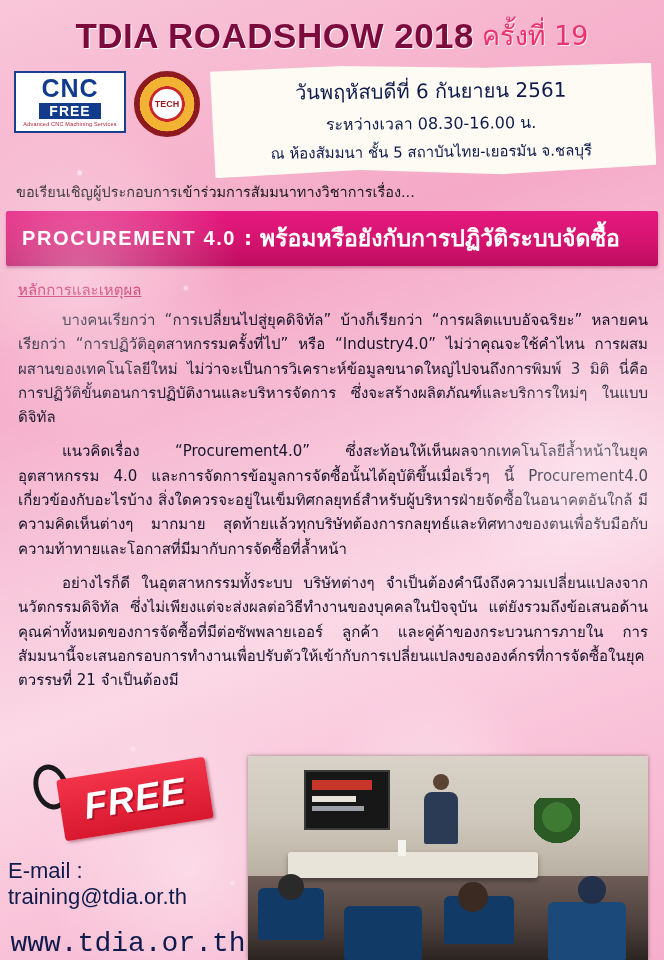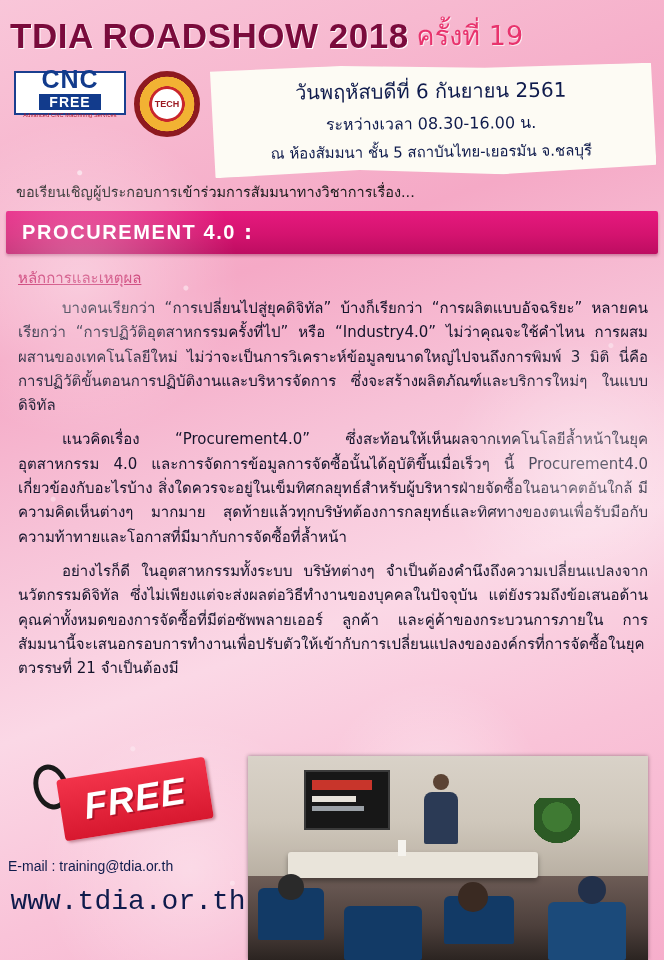--- a/index.html
+++ b/index.html
@@ -32,21 +32,21 @@
   }
   .s1 { left: -80px; top: 120px; width: 320px; height: 320px; }
   .s2 { right: -60px; top: 330px; width: 280px; height: 280px; }
   .s3 { left: 40px; bottom: -60px; width: 300px; height: 300px; }
   .s4 { right: 120px; bottom: 60px; width: 220px; height: 220px; }
 
   
   .title-bar {
     position: relative;
     padding: 14px 10px 6px 10px;
-    text-align: left;
+    text-align: center;
   }
   .title-main {
     display: inline-block;
     font-family: "Liberation Sans", sans-serif;
     font-weight: bold;
     font-size: 35px;
     letter-spacing: 0.5px;
     color: #7a0b3c;
     text-shadow: 1px 1px 0 #ffffff;
     vertical-align: middle;
@@ -65,21 +65,21 @@
   .head-row {
     position: relative;
     display: flex;
     align-items: flex-start;
     padding: 2px 8px 0 14px;
     min-height: 112px;
   }
   .logos { display: flex; align-items: flex-start; gap: 8px; padding-top: 6px; }
 
   .cnc-logo {
-    width: 112px; height: 44px;
+    width: 112px; height: 62px;
     background: #ffffff;
     border: 2px solid #1a3f8f;
     position: relative;
     display: flex; flex-direction: column;
     align-items: center; justify-content: center;
     line-height: 1;
   }
   .cnc-logo .cnc {
     font-family: "Liberation Sans", sans-serif;
     font-weight: bold; font-size: 25px; color: #123b8c;
@@ -212,21 +212,21 @@
     font-size: 37px; color: #ffffff;
     letter-spacing: 1px;
     text-shadow: 2px 2px 0 rgba(120,0,20,0.45);
   }
   .contact {
     position: absolute; left: 8px; top: 128px;
     width: 240px;
   }
   .contact .email {
     font-family: "Liberation Sans", sans-serif;
-    font-size: 14px; color: #0f1b4c; margin-bottom: 12px;
+    font-size: 22px; color: #0f1b4c; margin-bottom: 18px;
   }
   .contact .web {
     font-family: Liberation Mono, monospace;
     font-size: 28px; color: #0f1b4c; text-align: center;
   }
 
   
   .photo {
     position: absolute;
     left: 248px; top: 756px;
@@ -311,20 +311,21 @@
       <div class="date-line l2">ระหว่างเวลา 08.30-16.00 น.</div>
       <div class="date-line l3">ณ ห้องสัมมนา ชั้น 5 สถาบันไทย-เยอรมัน จ.ชลบุรี</div>
     </div>
   </div>
 
   <div class="invite-line">ขอเรียนเชิญผู้ประกอบการเข้าร่วมการสัมมนาทางวิชาการเรื่อง...</div>
 
   <div class="banner">
     <span class="lead">PROCUREMENT  4.0</span>
     <span class="sep">:</span>
+    <span class="thai">พร้อมหรือยังกับการปฏิวัติระบบจัดซื้อ</span>
   </div>
 
   <div class="body-wrap">
     <div class="section-head">หลักการและเหตุผล</div>
     <p class="para">บางคนเรียกว่า “การเปลี่ยนไปสู่ยุคดิจิทัล” บ้างก็เรียกว่า “การผลิตแบบอัจฉริยะ” หลายคนเรียกว่า “การปฏิวัติอุตสาหกรรมครั้งที่ไป” หรือ “Industry4.0” ไม่ว่าคุณจะใช้คำไหน การผสมผสานของเทคโนโลยีใหม่ ไม่ว่าจะเป็นการวิเคราะห์ข้อมูลขนาดใหญ่ไปจนถึงการพิมพ์ 3 มิติ นี่คือการปฏิวัติขั้นตอนการปฏิบัติงานและบริหารจัดการ ซึ่งจะสร้างผลิตภัณฑ์และบริการใหม่ๆ ในแบบดิจิทัล</p>
     <p class="para">แนวคิดเรื่อง “Procurement4.0” ซึ่งสะท้อนให้เห็นผลจากเทคโนโลยีล้ำหน้าในยุคอุตสาหกรรม 4.0 และการจัดการข้อมูลการจัดซื้อนั้นได้อุบัติขึ้นเมื่อเร็วๆ นี้ Procurement4.0 เกี่ยวข้องกับอะไรบ้าง สิ่งใดควรจะอยู่ในเข็มทิศกลยุทธ์สำหรับผู้บริหารฝ่ายจัดซื้อในอนาคตอันใกล้ มีความคิดเห็นต่างๆ มากมาย สุดท้ายแล้วทุกบริษัทต้องการกลยุทธ์และทิศทางของตนเพื่อรับมือกับความท้าทายและโอกาสที่มีมากับการจัดซื้อที่ล้ำหน้า</p>
     <p class="para">อย่างไรก็ดี ในอุตสาหกรรมทั้งระบบ บริษัทต่างๆ จำเป็นต้องคำนึงถึงความเปลี่ยนแปลงจากนวัตกรรมดิจิทัล ซึ่งไม่เพียงแต่จะส่งผลต่อวิธีทำงานของบุคคลในปัจจุบัน แต่ยังรวมถึงข้อเสนอด้านคุณค่าทั้งหมดของการจัดซื้อที่มีต่อซัพพลายเออร์ ลูกค้า และคู่ค้าของกระบวนการภายใน การสัมมนานี้จะเสนอกรอบการทำงานเพื่อปรับตัวให้เข้ากับการเปลี่ยนแปลงขององค์กรที่การจัดซื้อในยุคตวรรษที่ 21 จำเป็นต้องมี</p>
   </div>
 
   <div class="bottom">

